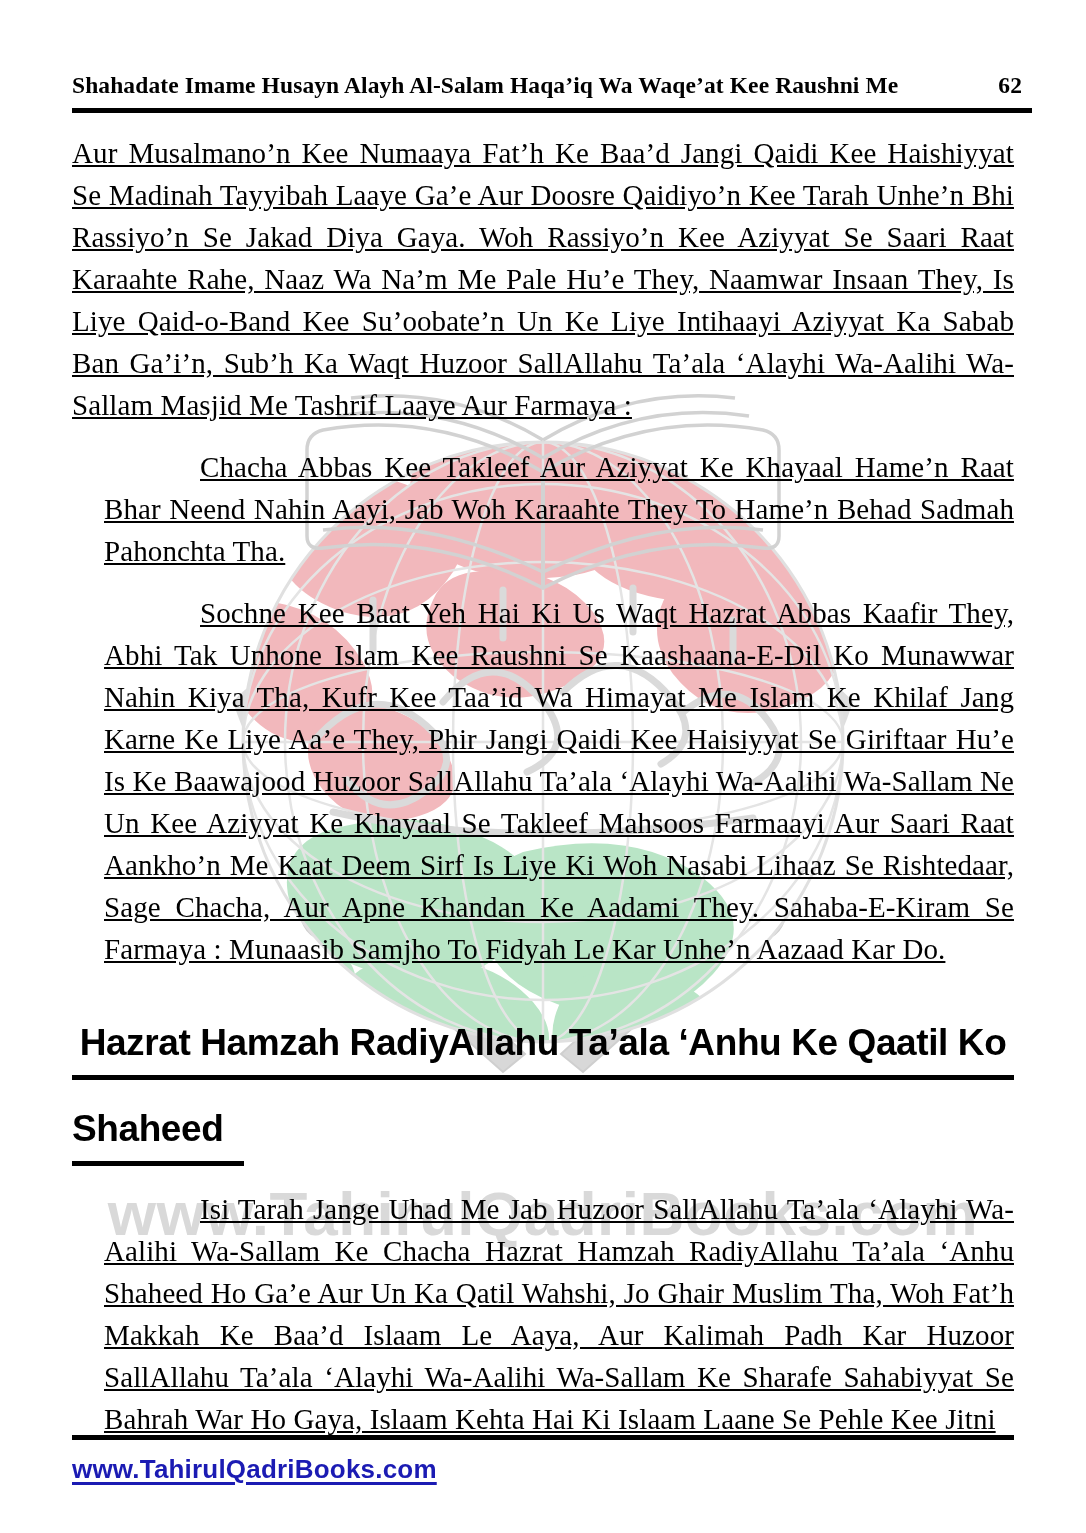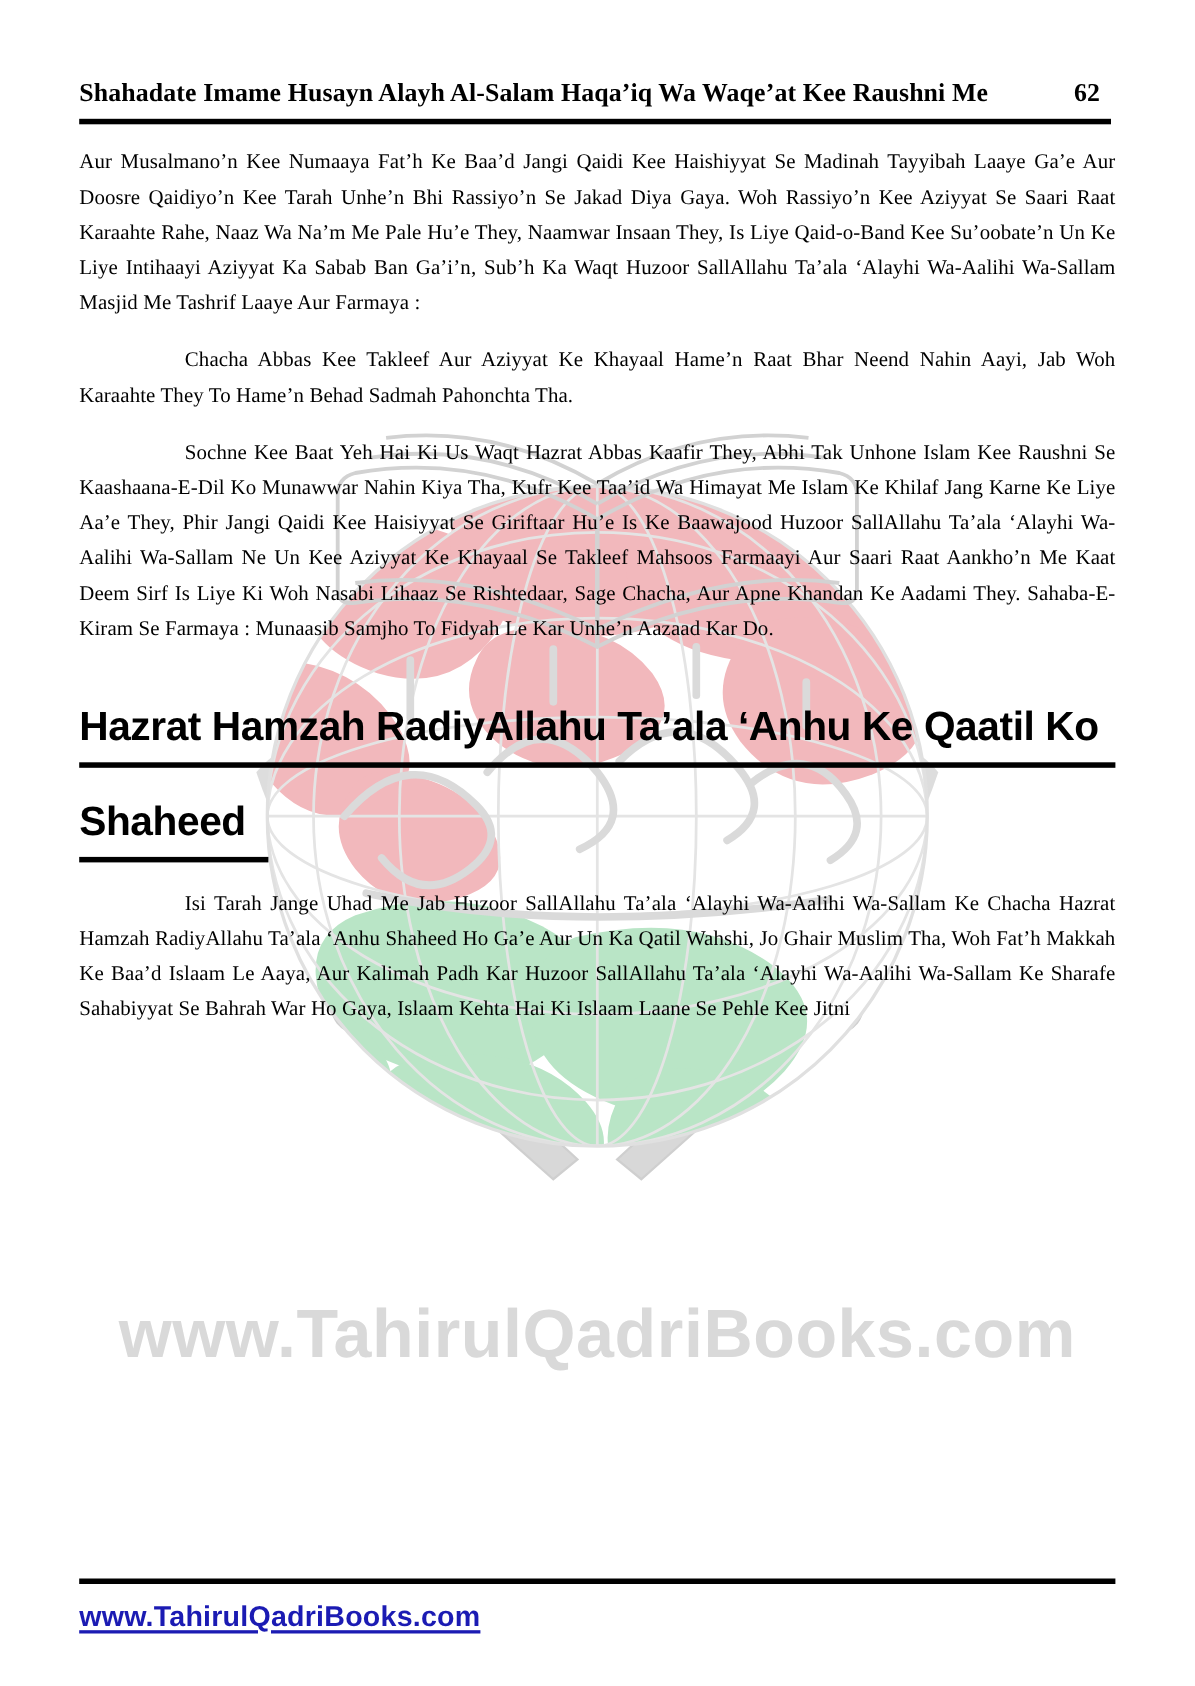--- a/index.html
+++ b/index.html
@@ -48,21 +48,21 @@
     color: #d9d9d9;
     z-index: 0;
     pointer-events: none;
     white-space: nowrap;
   }
 
   
   .header {
     position: absolute;
     left: 72px;
-    right: 76px;
+    right: 54px;
     top: 72px;
     z-index: 2;
   }
   .header-row {
     display: flex;
     align-items: baseline;
     justify-content: space-between;
     font-family: "Liberation Serif", "DejaVu Serif", serif;
     font-weight: bold;
     font-size: 23.5px;
@@ -81,45 +81,46 @@
   .content {
     position: absolute;
     left: 72px;
     right: 72px;
     top: 132px;
     z-index: 2;
   }
 
   p.body {
     margin: 0;
-    font-size: 19px;
-    line-height: 32px;
+    font-size: 29px;
+    line-height: 42px;
     text-align: justify;
     text-justify: inter-word;
     letter-spacing: 0.1px;
-  }
-  p.body.indent { text-indent: 96px; }
+    text-decoration: underline;
+  }
+  p.body.indent { text-indent: 96px; margin-left: 32px; }
   p.gap-before { margin-top: 20px; }
 
   
   .section-heading {
     margin-top: 46px;
     font-family: "Liberation Sans", "DejaVu Sans", sans-serif;
     font-weight: bold;
     font-size: 37px;
     line-height: 54px;
     letter-spacing: -0.4px;
   }
   .heading-line {
     display: block;
     border-bottom: 5px solid #000000;
     padding-bottom: 5px;
     margin-bottom: 22px;
   }
-  .heading-line.line1 { width: 100%; }
+  .heading-line.line1 { width: 100%; text-align: center; }
   .heading-line.line2 { width: 172px; }
 
   
   .footer {
     position: absolute;
     left: 72px;
     right: 72px;
     bottom: 48px;
     z-index: 2;
   }

